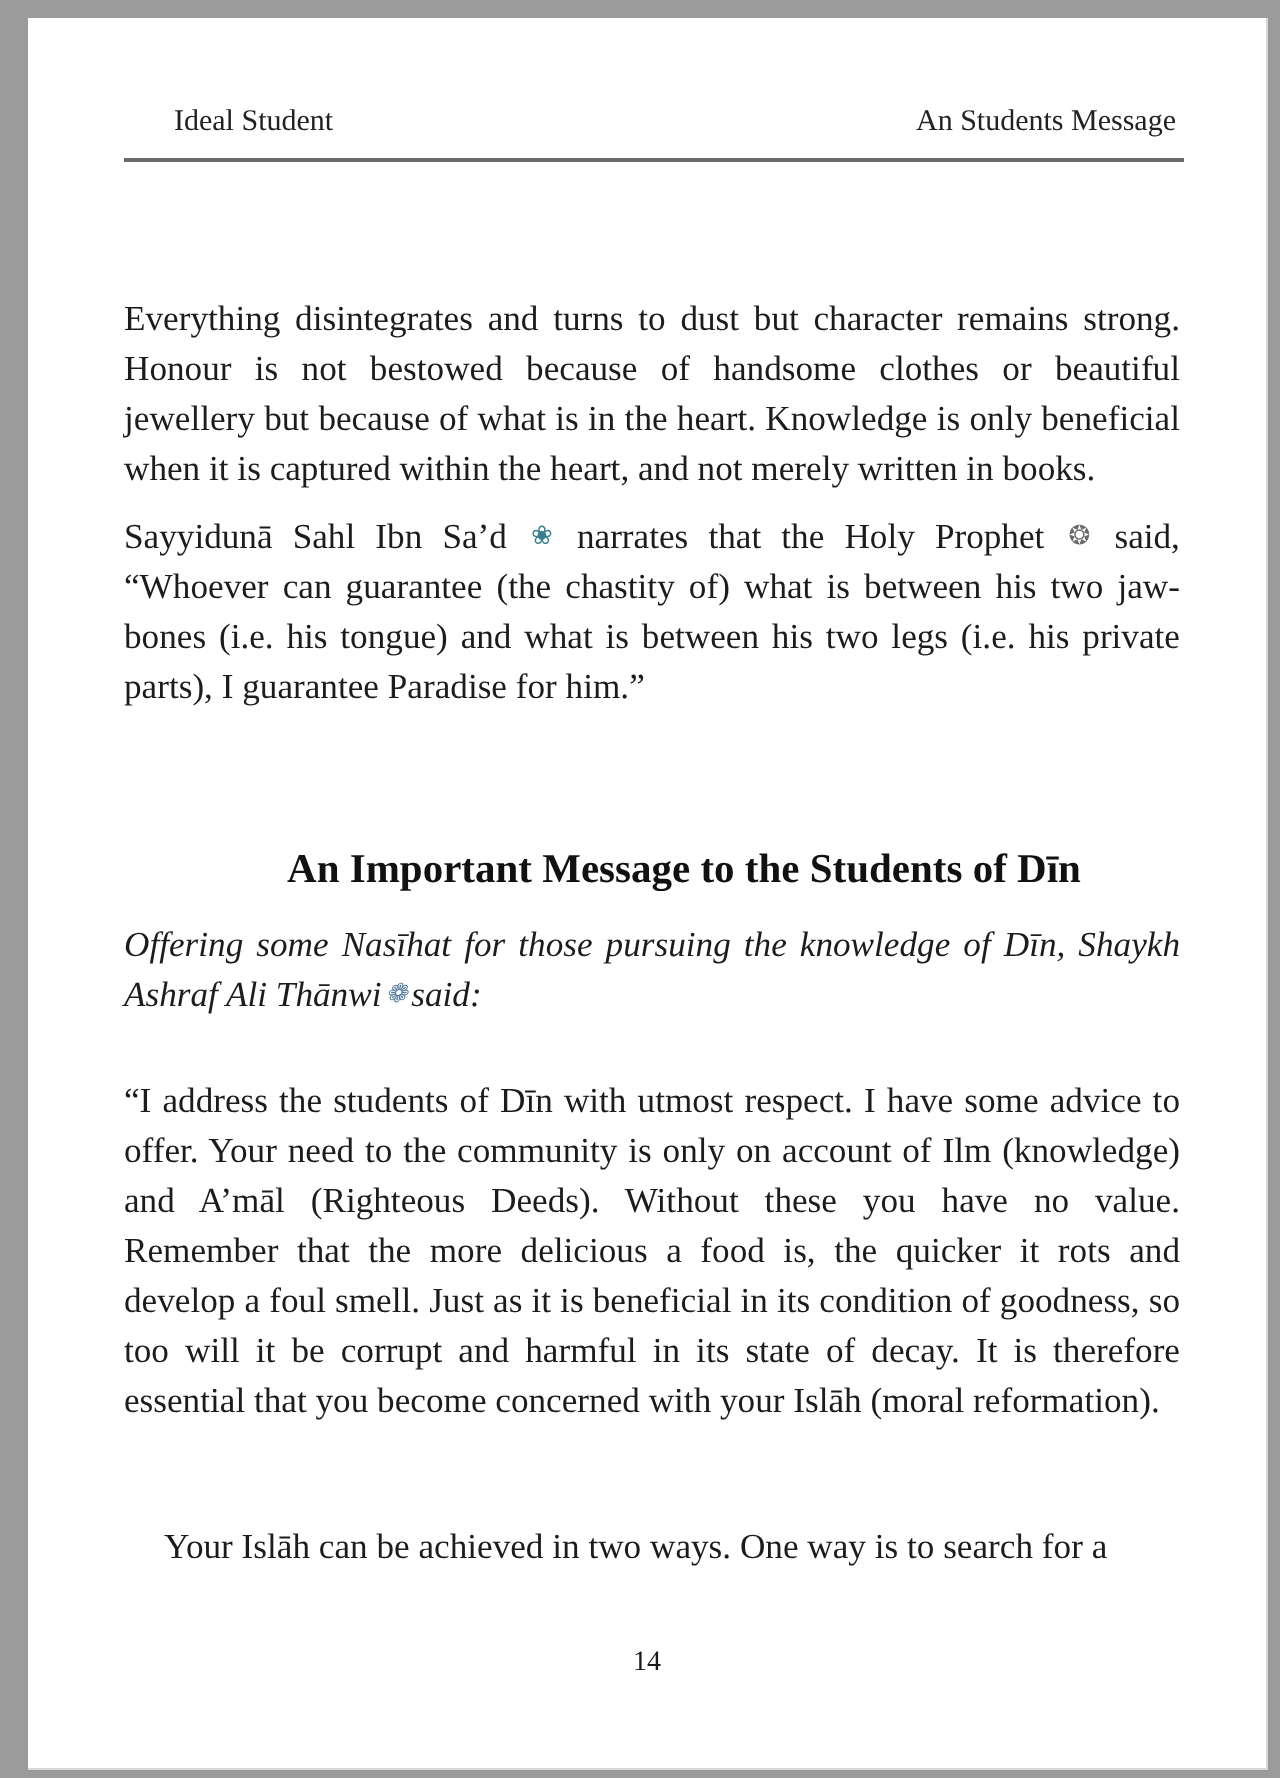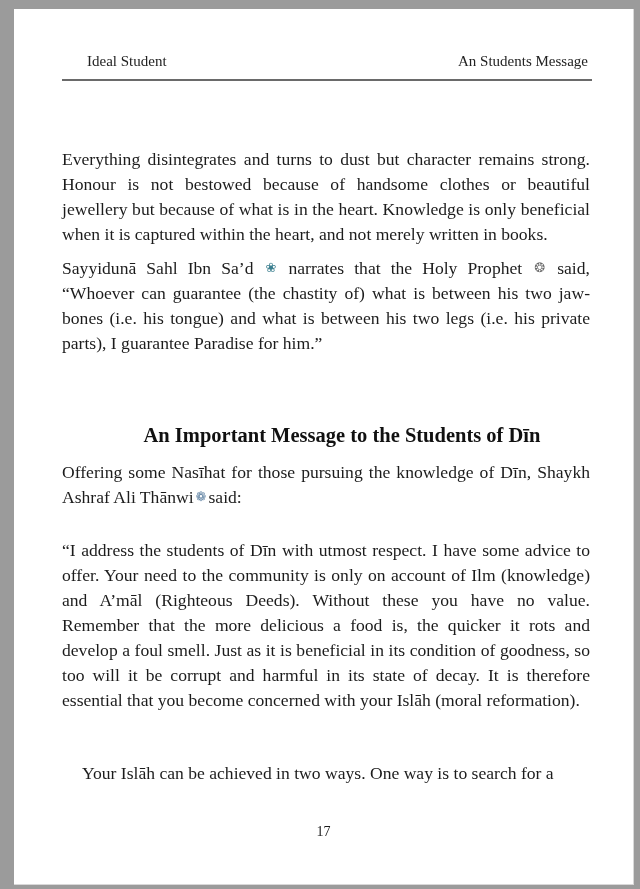--- a/index.html
+++ b/index.html
@@ -96,20 +96,20 @@
     <span class="left">Ideal Student</span>
     <span class="right">An Students Message</span>
   </div>
 
   <p class="body-text" style="top:97px;margin-top:41px;">Everything disintegrates and turns to dust but character remains strong. Honour is not bestowed because of handsome clothes or beautiful jewellery but because of what is in the heart. Knowledge is only beneficial when it is captured within the heart, and not merely written in books.</p>
 
   <p class="body-text" style="top:247px;"><span>Sayyidunā Sahl Ibn Sa’d</span> <span class="honorific ra">❀</span> <span>narrates that the Holy Prophet</span> <span class="honorific saw">❂</span> <span>said, “Whoever can guarantee (the chastity of) what is between his two jaw-bones (i.e. his tongue) and what is between his two legs (i.e. his private parts), I guarantee Paradise for him.”</span></p>
 
   <h2 class="section-heading">An Important Message to the Students of Dīn</h2>
 
-  <p class="body-text" style="top:451px;"><span>Offering some Nasīhat for those pursuing the knowledge of Dīn, Shaykh Ashraf Ali Thānwi</span><span class="honorific rah">❁</span><span>said:</span></p>
+  <p class="body-text" style="top:451px;font-style:italic;"><span>Offering some Nasīhat for those pursuing the knowledge of Dīn, Shaykh Ashraf Ali Thānwi</span><span class="honorific rah">❁</span><span>said:</span></p>
 
   <p class="body-text" style="top:529px;">“I address the students of Dīn with utmost respect. I have some advice to offer. Your need to the community is only on account of Ilm (knowledge) and A’māl (Righteous Deeds). Without these you have no value. Remember that the more delicious a food is, the quicker it rots and develop a foul smell. Just as it is beneficial in its condition of goodness, so too will it be corrupt and harmful in its state of decay. It is therefore essential that you become concerned with your Islāh (moral reformation).</p>
 
   <p class="body-text" style="top:752px;margin-left:20px;">Your Islāh can be achieved in two ways. One way is to search for a</p>
 
-  <div class="page-number">17</div>
+  <div class="page-number">14</div>
 </div>
 
 </body></html>

